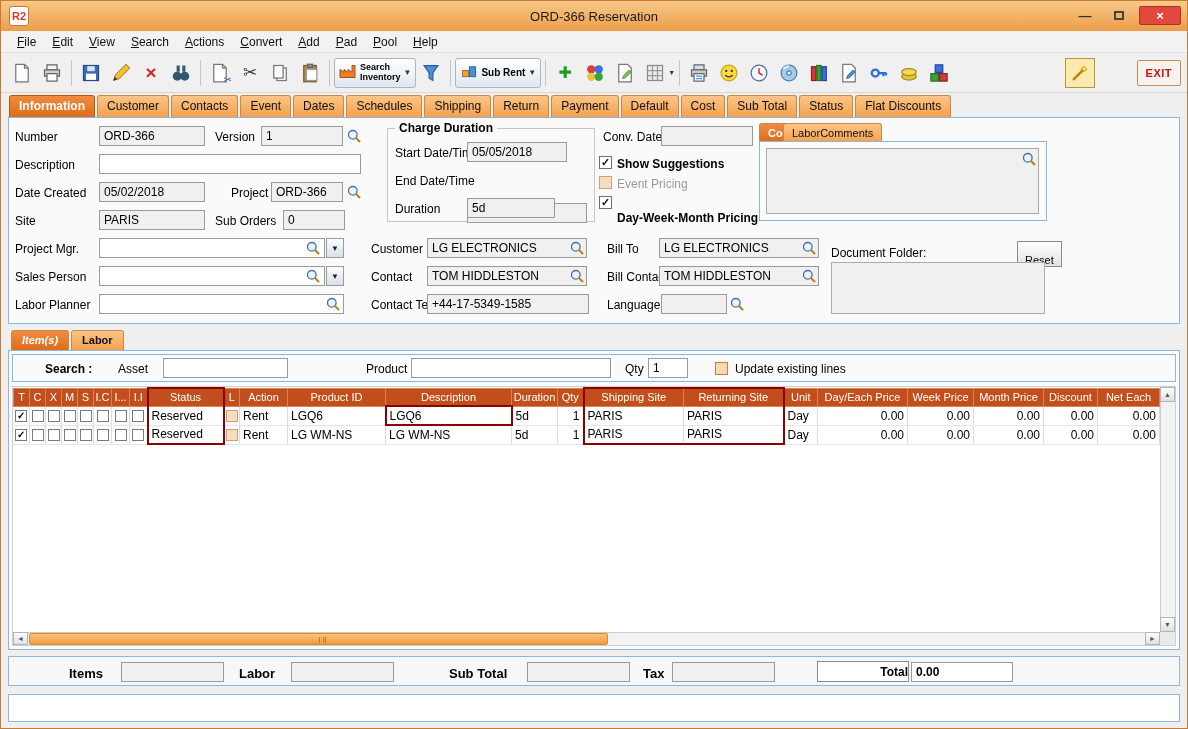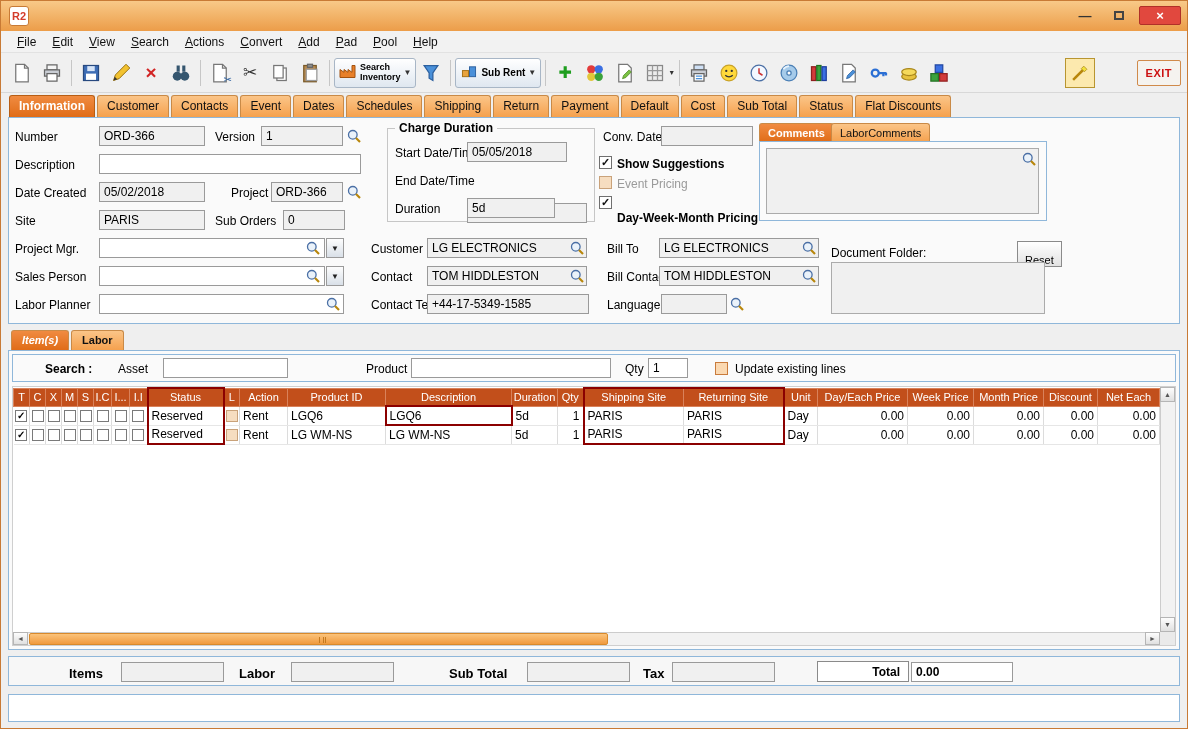--- a/index.html
+++ b/index.html
@@ -103,31 +103,32 @@
   .hscroll{position:absolute;left:0;right:15px;bottom:0;height:13px;background:#F2F2F2;border-top:1px solid #CCC;}
   .hthumb{position:absolute;left:16px;top:0;width:579px;height:12px;background:linear-gradient(var(--scroll-thumb-top),var(--scroll-thumb-bottom));border:1px solid #D98A2B;border-radius:2px;}
   .grip{position:absolute;left:50%;top:3px;width:7px;height:6px;border-left:1px solid #C47A1F;border-right:1px solid #C47A1F;}
   .grip::after{content:"";position:absolute;left:3px;top:0;height:6px;border-left:1px solid #C47A1F;}
   .corner{position:absolute;right:0;bottom:0;width:15px;height:13px;background:#EAEAEA;}
 
   
   .totals{position:relative;height:30px;margin:6px 7px 0;border:1px solid var(--panel-border);background:#F7F7F7;}
   .t-lbl{position:absolute;top:9px;font-weight:bold;font-size:13px;white-space:nowrap;text-align:right;}
   .t-fld{position:absolute;top:5px;height:20px;border:1px solid #9A9A9A;background:#F0F0F0;width:103px;font-size:12px;padding:0 4px;font-family:inherit;}
-  .total-box{position:absolute;top:4px;height:21px;width:92px;border:1px solid #8A8A8A;background:#fff;font-weight:bold;text-align:right;padding:3px 8px 0 0;font-size:12px;}
+  .total-box{position:absolute;top:4px;height:21px;width:92px;border:1px solid #8A8A8A;background:#fff;font-weight:bold;text-align:right;padding:3px 0 0 0;font-size:12px;}
   .t-fld.total-val{background:#fff;font-weight:bold;}
   .statusbar{height:28px;margin:8px 7px 0;background:#fff;border:1px solid var(--panel-border);padding:4px 6px;font-size:12px;}
 </style>
 </head>
 <body>
 
 <div class="window">
 
   <div class="titlebar">
     <span class="app-icon">R2</span>
+    <span class="title">ORD-366 Reservation</span>
     <span class="win-controls">
       <button class="win-btn">—</button>
       <button class="win-btn">
           <span class="maxbox"></span>
         </button>
       <button class="win-btn close">×</button>
     </span>
   </div>
 
   <div class="menubar">
@@ -486,21 +487,21 @@
           <path d="M10 10l4 4" stroke="#B8860B" stroke-width="2.2"></path>
         </svg></span>
     <span class="lbl" style="left:598px;top:180px">Language</span>
     <input class="fld" style="left: 652px; top: 176px; width: 66px;" value="">
     <span class="mag" style="left:720px;top:178px"><svg viewBox="0 0 16 16">
           <circle cx="6.8" cy="6.8" r="4.3" fill="#EAF2FA" stroke="#4A6FA5" stroke-width="1.3"></circle>
           <path d="M10 10l4 4" stroke="#B8860B" stroke-width="2.2"></path>
         </svg></span>
 
     <span class="ctab active" style="left:750px;top:5px">Comments</span>
-    <span class="ctab" style="left:822px;top:5px">LaborComments</span>
+    <span class="ctab" style="left:774px;top:5px">LaborComments</span>
     <div class="cframe" style="left:750px;top:23px;width:288px;height:80px"></div>
     <div class="cinner" style="left:757px;top:30px;width:273px;height:66px"></div>
     <span class="mag" style="left:1012px;top:33px"><svg viewBox="0 0 16 16">
           <circle cx="6.8" cy="6.8" r="4.3" fill="#EAF2FA" stroke="#4A6FA5" stroke-width="1.3"></circle>
           <path d="M10 10l4 4" stroke="#B8860B" stroke-width="2.2"></path>
         </svg></span>
 
     <span class="lbl" style="left:822px;top:128px">Document Folder:</span>
     <button class="resetbtn" style="left:1008px;top:123px">Reset</button>
     <div class="docbox" style="left:822px;top:144px;width:214px;height:52px"></div>

